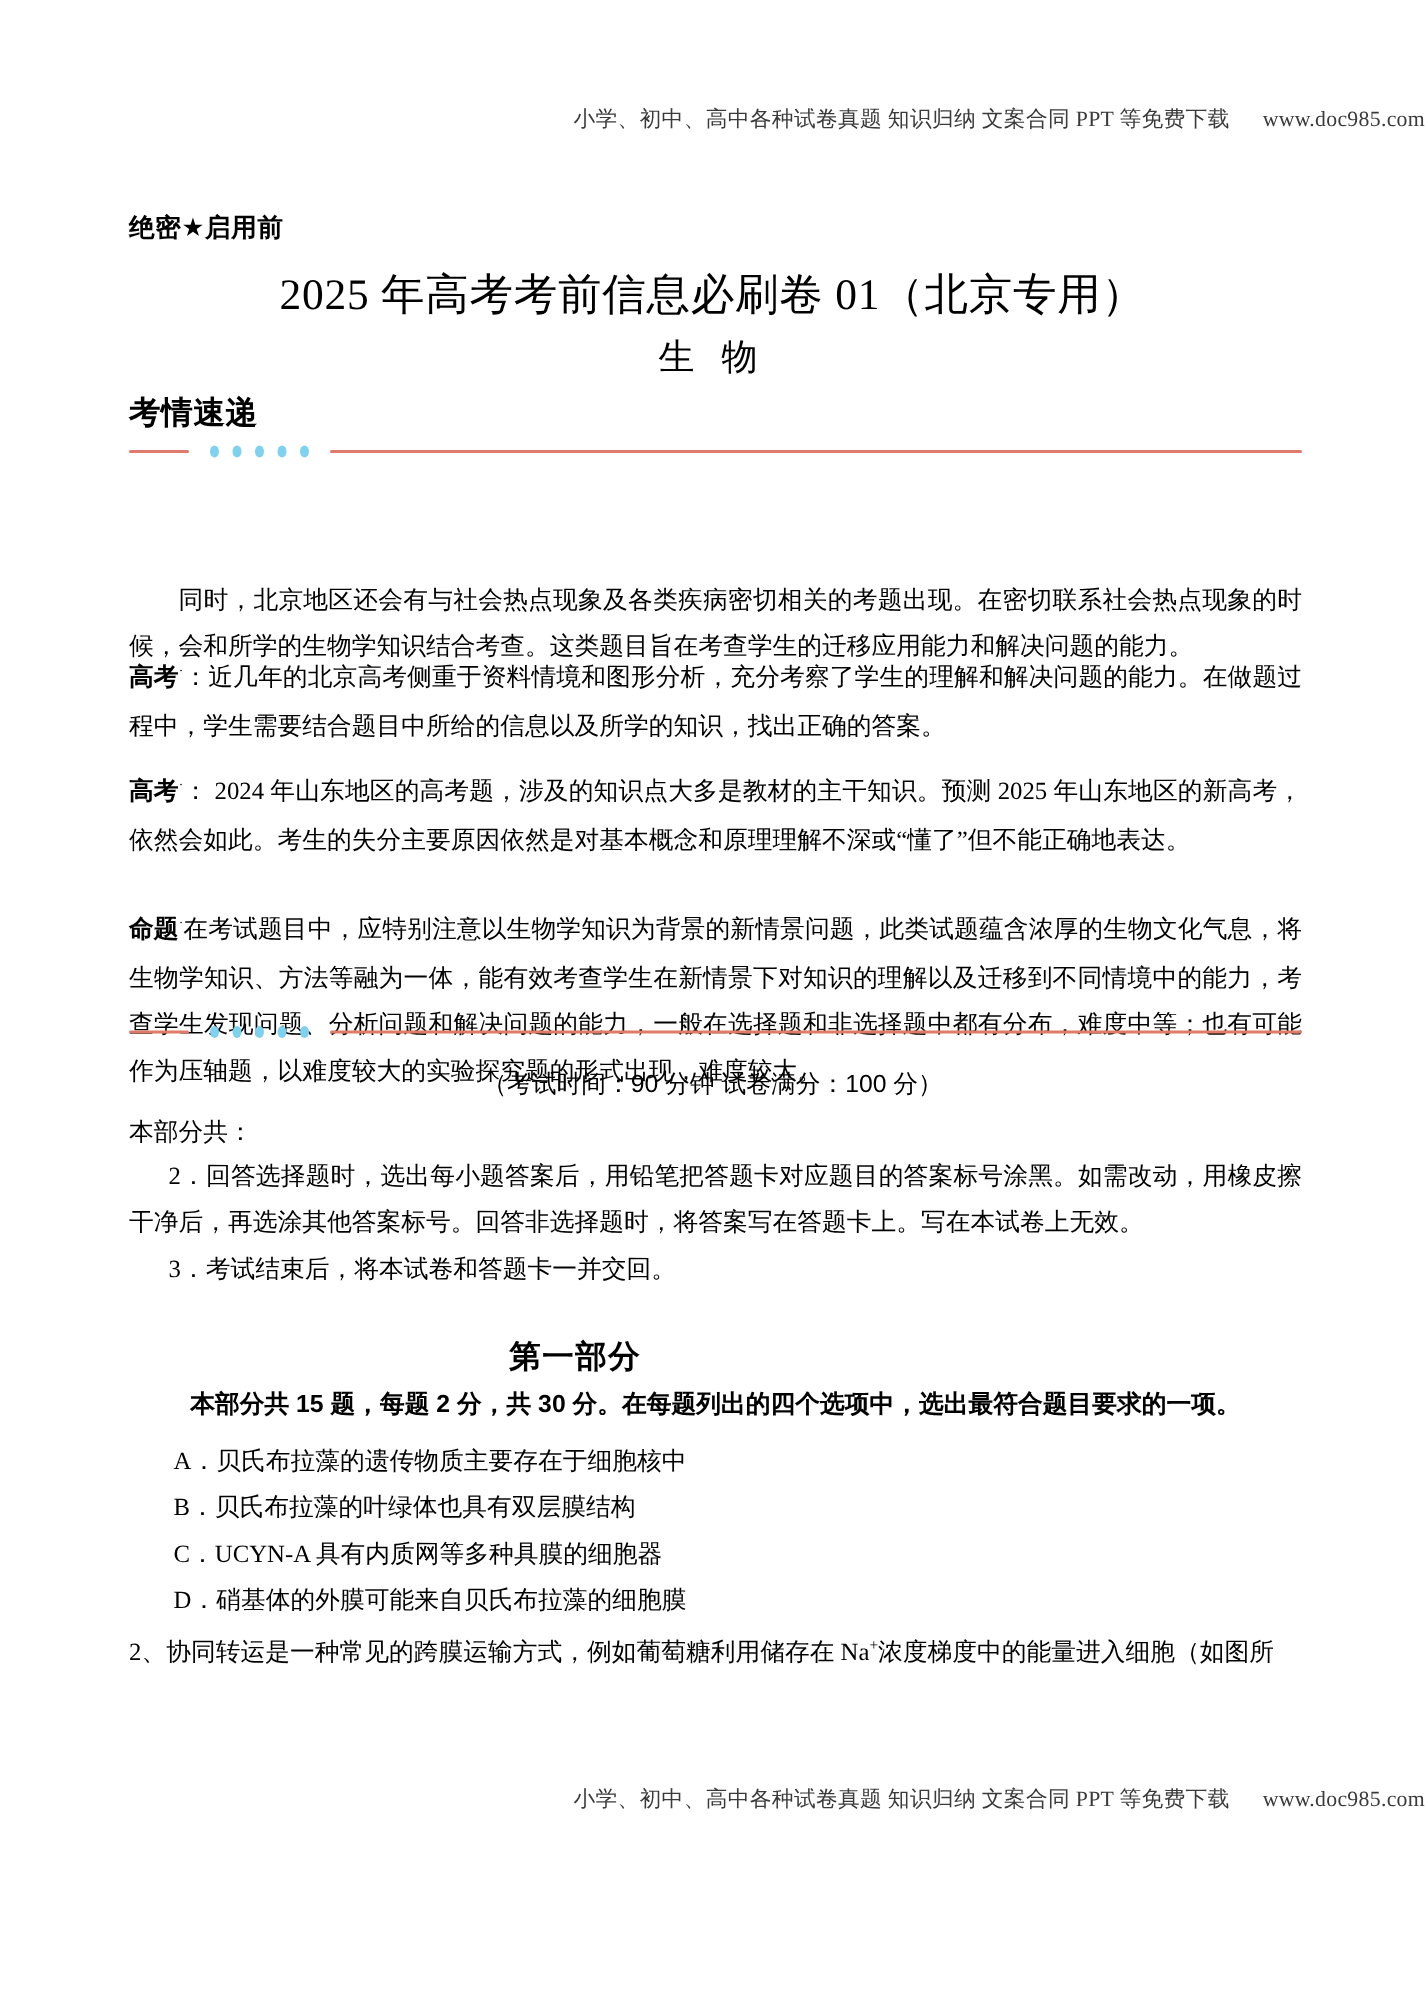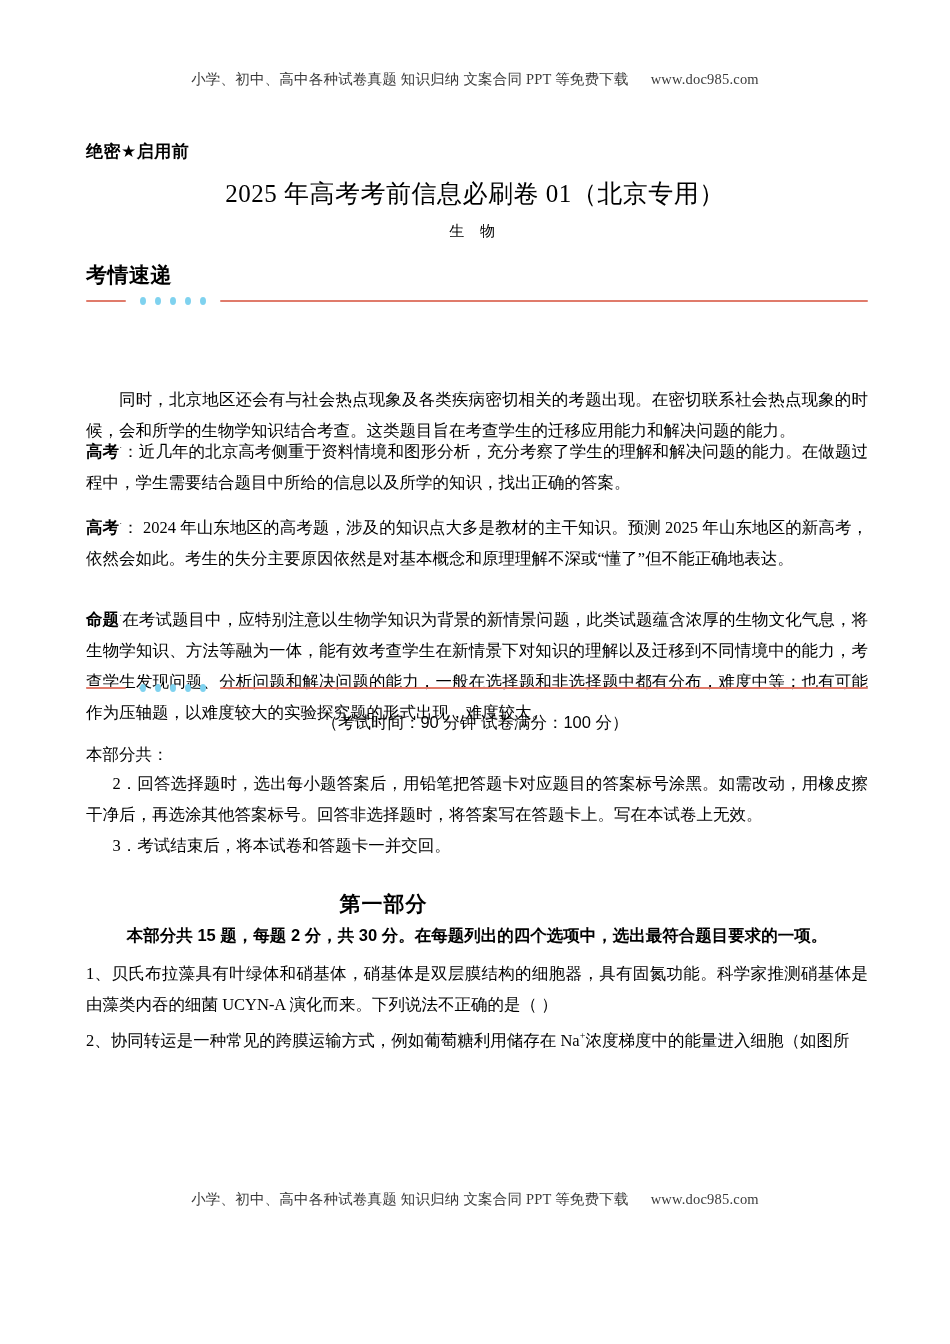--- a/index.html
+++ b/index.html
@@ -18,21 +18,21 @@
     background: #ffffff;
     overflow: hidden;
     box-sizing: border-box;
   }
 
   
   .watermark {
     position: absolute;
     left: 0;
     width: 950px;
-    text-align: center;
+    text-align: right;
     font-family: "Liberation Serif", "DejaVu Serif", serif;
     font-size: 14.5px;
     color: #3a3a3a;
     letter-spacing: 0.2px;
     white-space: nowrap;
   }
   .watermark-top { top: 70px; }
   .watermark-bottom { top: 1190px; }
   .wm-url { margin-left: 22px; font-family: "Liberation Serif", "DejaVu Serif", serif; }
 
@@ -45,30 +45,30 @@
     font-weight: bold;
     font-size: 17px;
     letter-spacing: 0.5px;
   }
   .main-title {
     position: absolute;
     left: 0;
     top: 177px;
     width: 950px;
     text-align: center;
-    font-size: 25px;
+    font-size: 29px;
     letter-spacing: 0.5px;
   }
   .subject-title {
     position: absolute;
     left: 0;
     top: 222px;
     width: 950px;
     text-align: center;
-    font-size: 15px;
+    font-size: 24px;
     letter-spacing: 6px;
   }
   .section-tag {
     position: absolute;
     left: 86px;
     top: 261px;
     font-family: "Liberation Sans", "DejaVu Sans", sans-serif;
     font-weight: bold;
     font-size: 21px;
     letter-spacing: 0.5px;
@@ -271,21 +271,26 @@
     <div class="notice-item">2．回答选择题时，选出每小题答案后，用铅笔把答题卡对应题目的答案标号涂黑。如需改动，用橡皮擦干净后，再选涂其他答案标号。回答非选择题时，将答案写在答题卡上。写在本试卷上无效。</div>
     <div class="notice-item">3．考试结束后，将本试卷和答题卡一并交回。</div>
   </div>
 
   <div class="part-title">第一部分</div>
   <div class="part-desc">本部分共 15 题，每题 2 分，共 30 分。在每题列出的四个选项中，选出最符合题目要求的一项。</div>
 
   <div class="questions">
 
     <div>
-      <div class="q-stem"><span>1、</span><span>贝氏布拉藻具有叶绿体和硝基体，硝基体是双层膜结构的细胞器，具有固氮功能。科学家推测硝基体是由藻类内吞的细菌 UCYN-A 演化而来。下列说法不正确的是（    ）</span></div>
+      <div class="q-options">
+        <div class="q-option">A．贝氏布拉藻的遗传物质主要存在于细胞核中</div>
+        <div class="q-option">B．贝氏布拉藻的叶绿体也具有双层膜结构</div>
+        <div class="q-option">C．UCYN-A 具有内质网等多种具膜的细胞器</div>
+        <div class="q-option">D．硝基体的外膜可能来自贝氏布拉藻的细胞膜</div>
+      </div>
     </div>
 
     <div>
       <div class="q-stem"><span>2、</span><span>协同转运是一种常见的跨膜运输方式，例如葡萄糖利用储存在 Na</span><sup>+</sup><span>浓度梯度中的能量进入细胞（如图所</span></div>
     </div>
 
   </div>
 
   <div class="watermark watermark-bottom">
     <span>小学、初中、高中各种试卷真题  知识归纳  文案合同  PPT 等免费下载</span><span class="wm-url">www.doc985.com</span>

